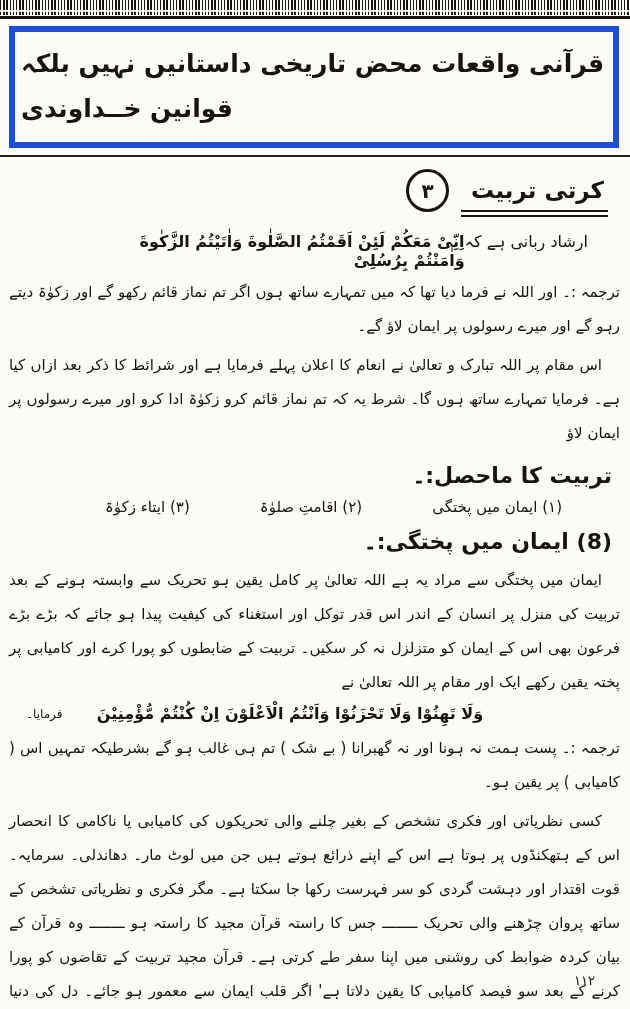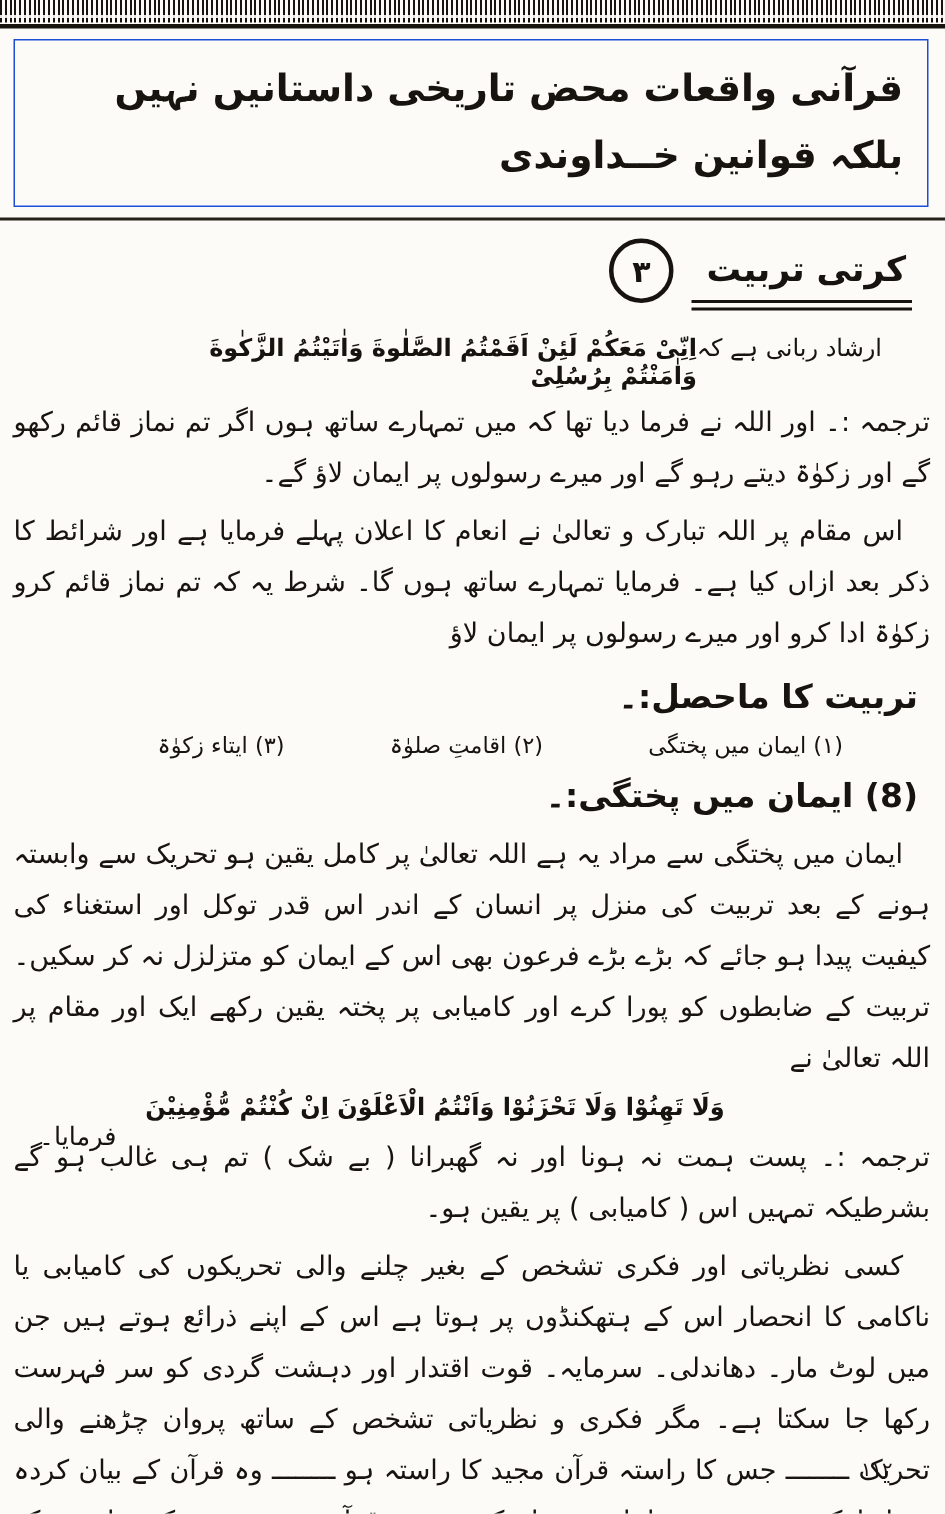--- a/index.html
+++ b/index.html
@@ -12,22 +12,22 @@
   
   .halftone{
     height:15px;width:100%;
     background-image:
       repeating-linear-gradient(0deg, rgba(252,251,247,0) 0 3px, rgba(252,251,247,.9) 3px 5px, rgba(252,251,247,0) 5px 15px),
       repeating-linear-gradient(90deg, #17140f 0 1.4px, rgba(0,0,0,0) 1.4px 3.2px);
   }
   .top-rule{height:3px;background:#17140f;margin-top:1px;}
   
   .title-box{
-    margin:7px 11px 0 9px;border:1px solid #1d4ed8;
-    padding:9px 16px 11px;text-align:right;
+    margin:7px 11px 0 9px;border:6px solid #1d4ed8;
+    padding:9px 6px 11px;text-align:left;
   }
   .title-line{font-size:25px;font-weight:bold;line-height:1.8;letter-spacing:-.5px;}
   .box-rule{height:2px;background:#25211b;margin-top:7px;}
   
   .section-head{
     display:flex;align-items:center;gap:12px;
     margin:12px 22px 2px 0;justify-content:flex-start;
   }
   .section-title{
     font-size:23px;font-weight:bold;
@@ -40,34 +40,34 @@
   }
   
   .verse-line1{
     display:flex;justify-content:space-between;align-items:baseline;
     padding:6px 42px 0 78px;
   }
   .intro-label{font-size:16px;white-space:nowrap;}
   .verse{font-size:16px;font-weight:bold;margin-left:20px;}
   
   .para{
-    font-size:18px;line-height:34px;text-align:justify;
+    font-size:15px;line-height:34px;text-align:justify;
     margin:5px 10px 0 9px;
   }
   .indent{text-indent:18px;}
   .h-bold{
     font-size:22px;font-weight:bold;text-align:right;
     margin:9px 18px 0 0;line-height:1.5;
   }
   .items-row{
     display:flex;justify-content:space-between;
     padding:4px 68px 0 105px;font-size:15px;margin-top:2px;
   }
   .verse2-line{position:relative;text-align:center;padding:3px 70px 3px 0;margin-top:2px;}
-  .farmaya{position:absolute;left:26px;top:22px;font-size:17px;font-weight:normal;}
+  .farmaya{position:absolute;left:26px;top:6px;font-size:12px;font-weight:normal;}
   .page-num{
     position:absolute;bottom:21px;right:35px;font-size:13px;letter-spacing:1px;
   }
 </style>
 </head>
 <body>
 
 <div class="halftone"></div>
 <div class="top-rule"></div>
 

